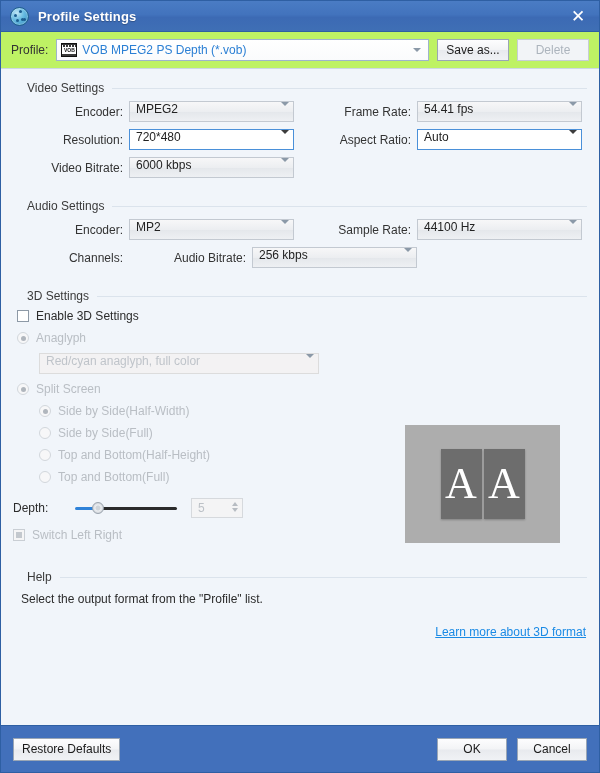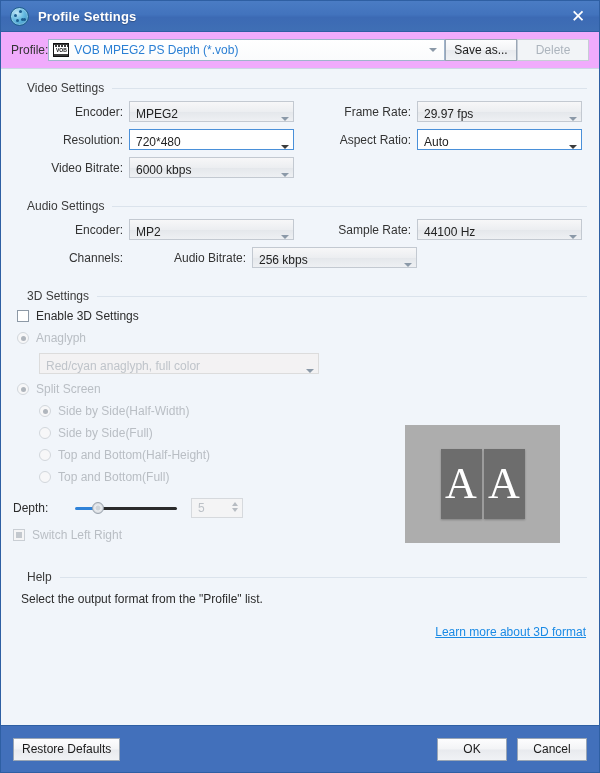--- a/index.html
+++ b/index.html
@@ -65,23 +65,24 @@
     cursor: pointer;
     font-weight: 300;
   }
 
   
   .profile-row {
     height: 36px;
     display: flex;
     align-items: center;
     padding: 0 10px;
-    background: #f0abfc;
+    background: #bef264;
     border-bottom: 1px solid #ccd8e6;
     flex: 0 0 auto;
+    gap: 8px;
   }
   .profile-label { color: #333; font-size: 12px; }
   .profile-combo {
     flex: 1 1 auto;
     height: 22px;
     background: linear-gradient(to bottom,#ffffff 0%, #fafbfc 100%);
     border: 1px solid #9fb4cc;
     display: flex; align-items: center;
     padding: 0 3px 0 4px;
     box-sizing: border-box;
@@ -163,21 +164,21 @@
     font-size: 12px; color: #333;
     text-align: right;
     flex: 0 0 auto;
   }
   .lbl.w1 { width: 110px; padding-right: 6px; }
   .lbl.w2 { width: 92px; padding-right: 6px; }
 
   .combo {
     height: 21px;
     box-sizing: border-box;
-    display: flex; align-items: flex-end;
+    display: flex; align-items: flex-start;
     padding-left: 6px;
     font-size: 12px;
     color: #222;
     background: linear-gradient(to bottom,#f7f7f8 0%, #eceef1 50%, #e4e7eb 51%, #eef0f3 100%);
     border: 1px solid #c3c9d1;
     cursor: pointer;
   }
   .combo.focus {
     background: #ffffff;
     border: 1px solid #4a90d9;
@@ -343,21 +344,21 @@
       <div class="group-body">
         <div class="row">
           <span class="lbl w1">Encoder:</span>
           <div class="combo w-left">
             <span class="txt">MPEG2</span>
             <span class="arrow-down"></span>
           </div>
           <span class="spacer-col"></span>
           <span class="lbl w2">Frame Rate:</span>
           <div class="combo w-right">
-            <span class="txt">29.97 fps</span>
+            <span class="txt">54.41 fps</span>
             <span class="arrow-down"></span>
           </div>
         </div>
         <div class="row">
           <span class="lbl w1">Resolution:</span>
           <div class="combo w-left focus">
             <span class="txt">720*480</span>
             <span class="arrow-down dark"></span>
           </div>
           <span class="spacer-col"></span>

